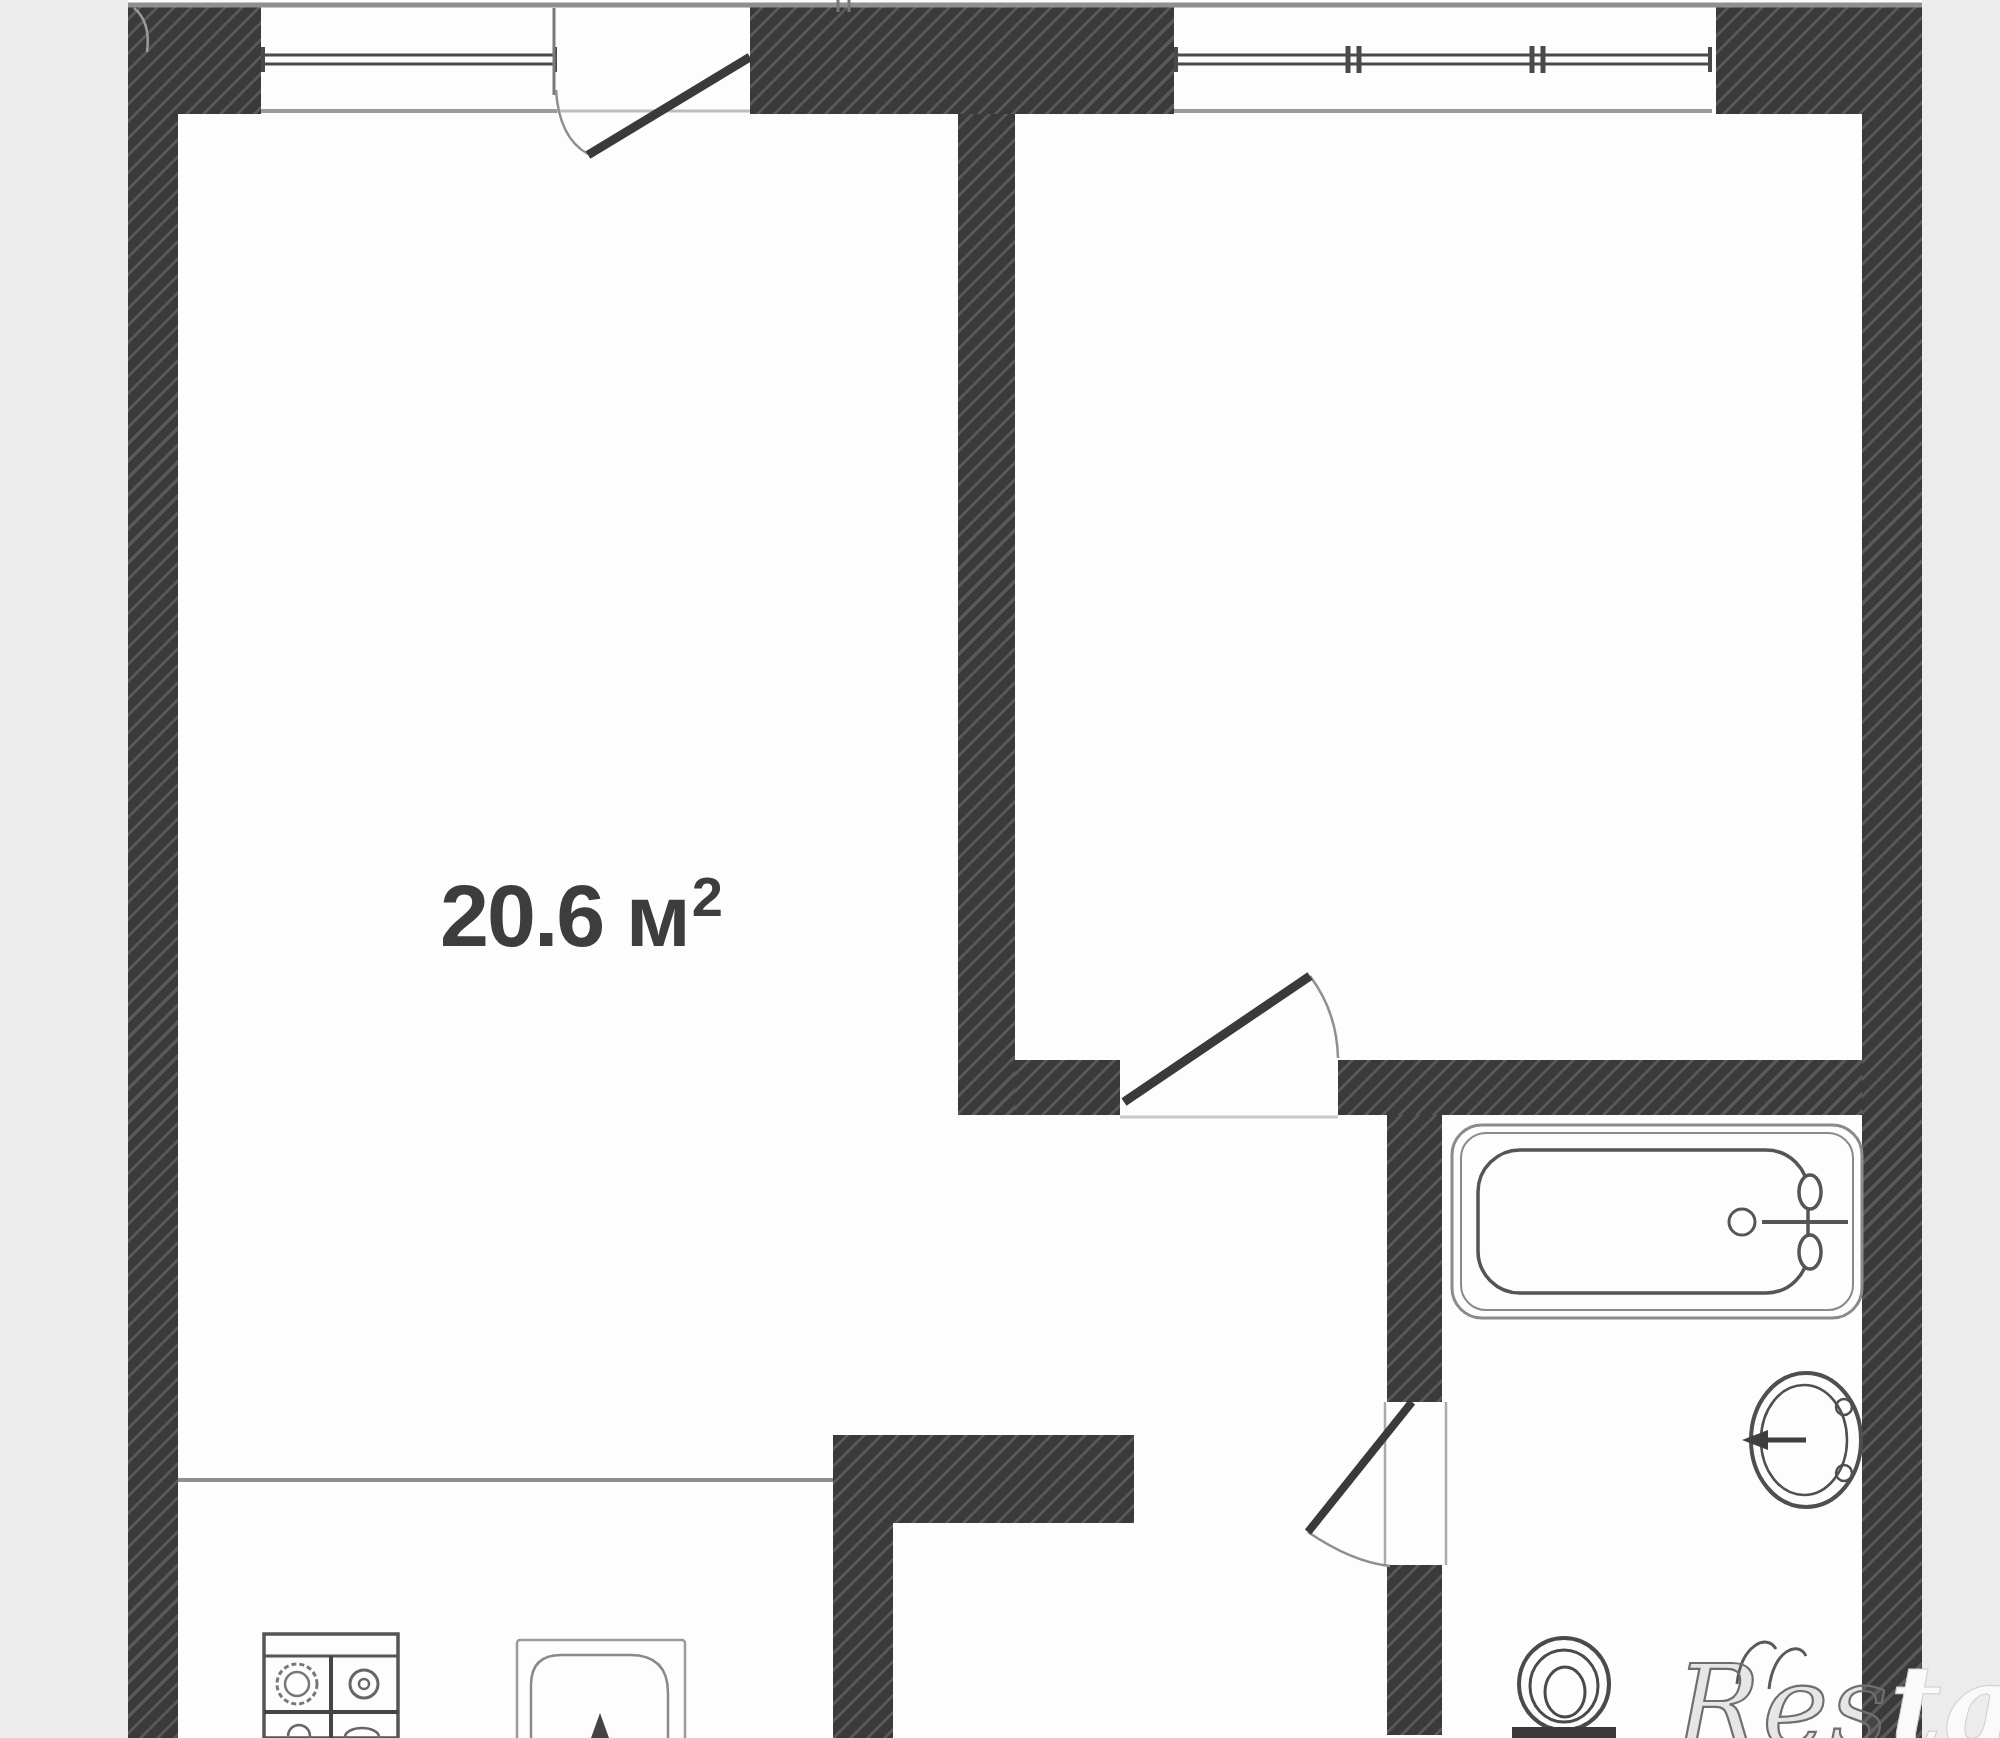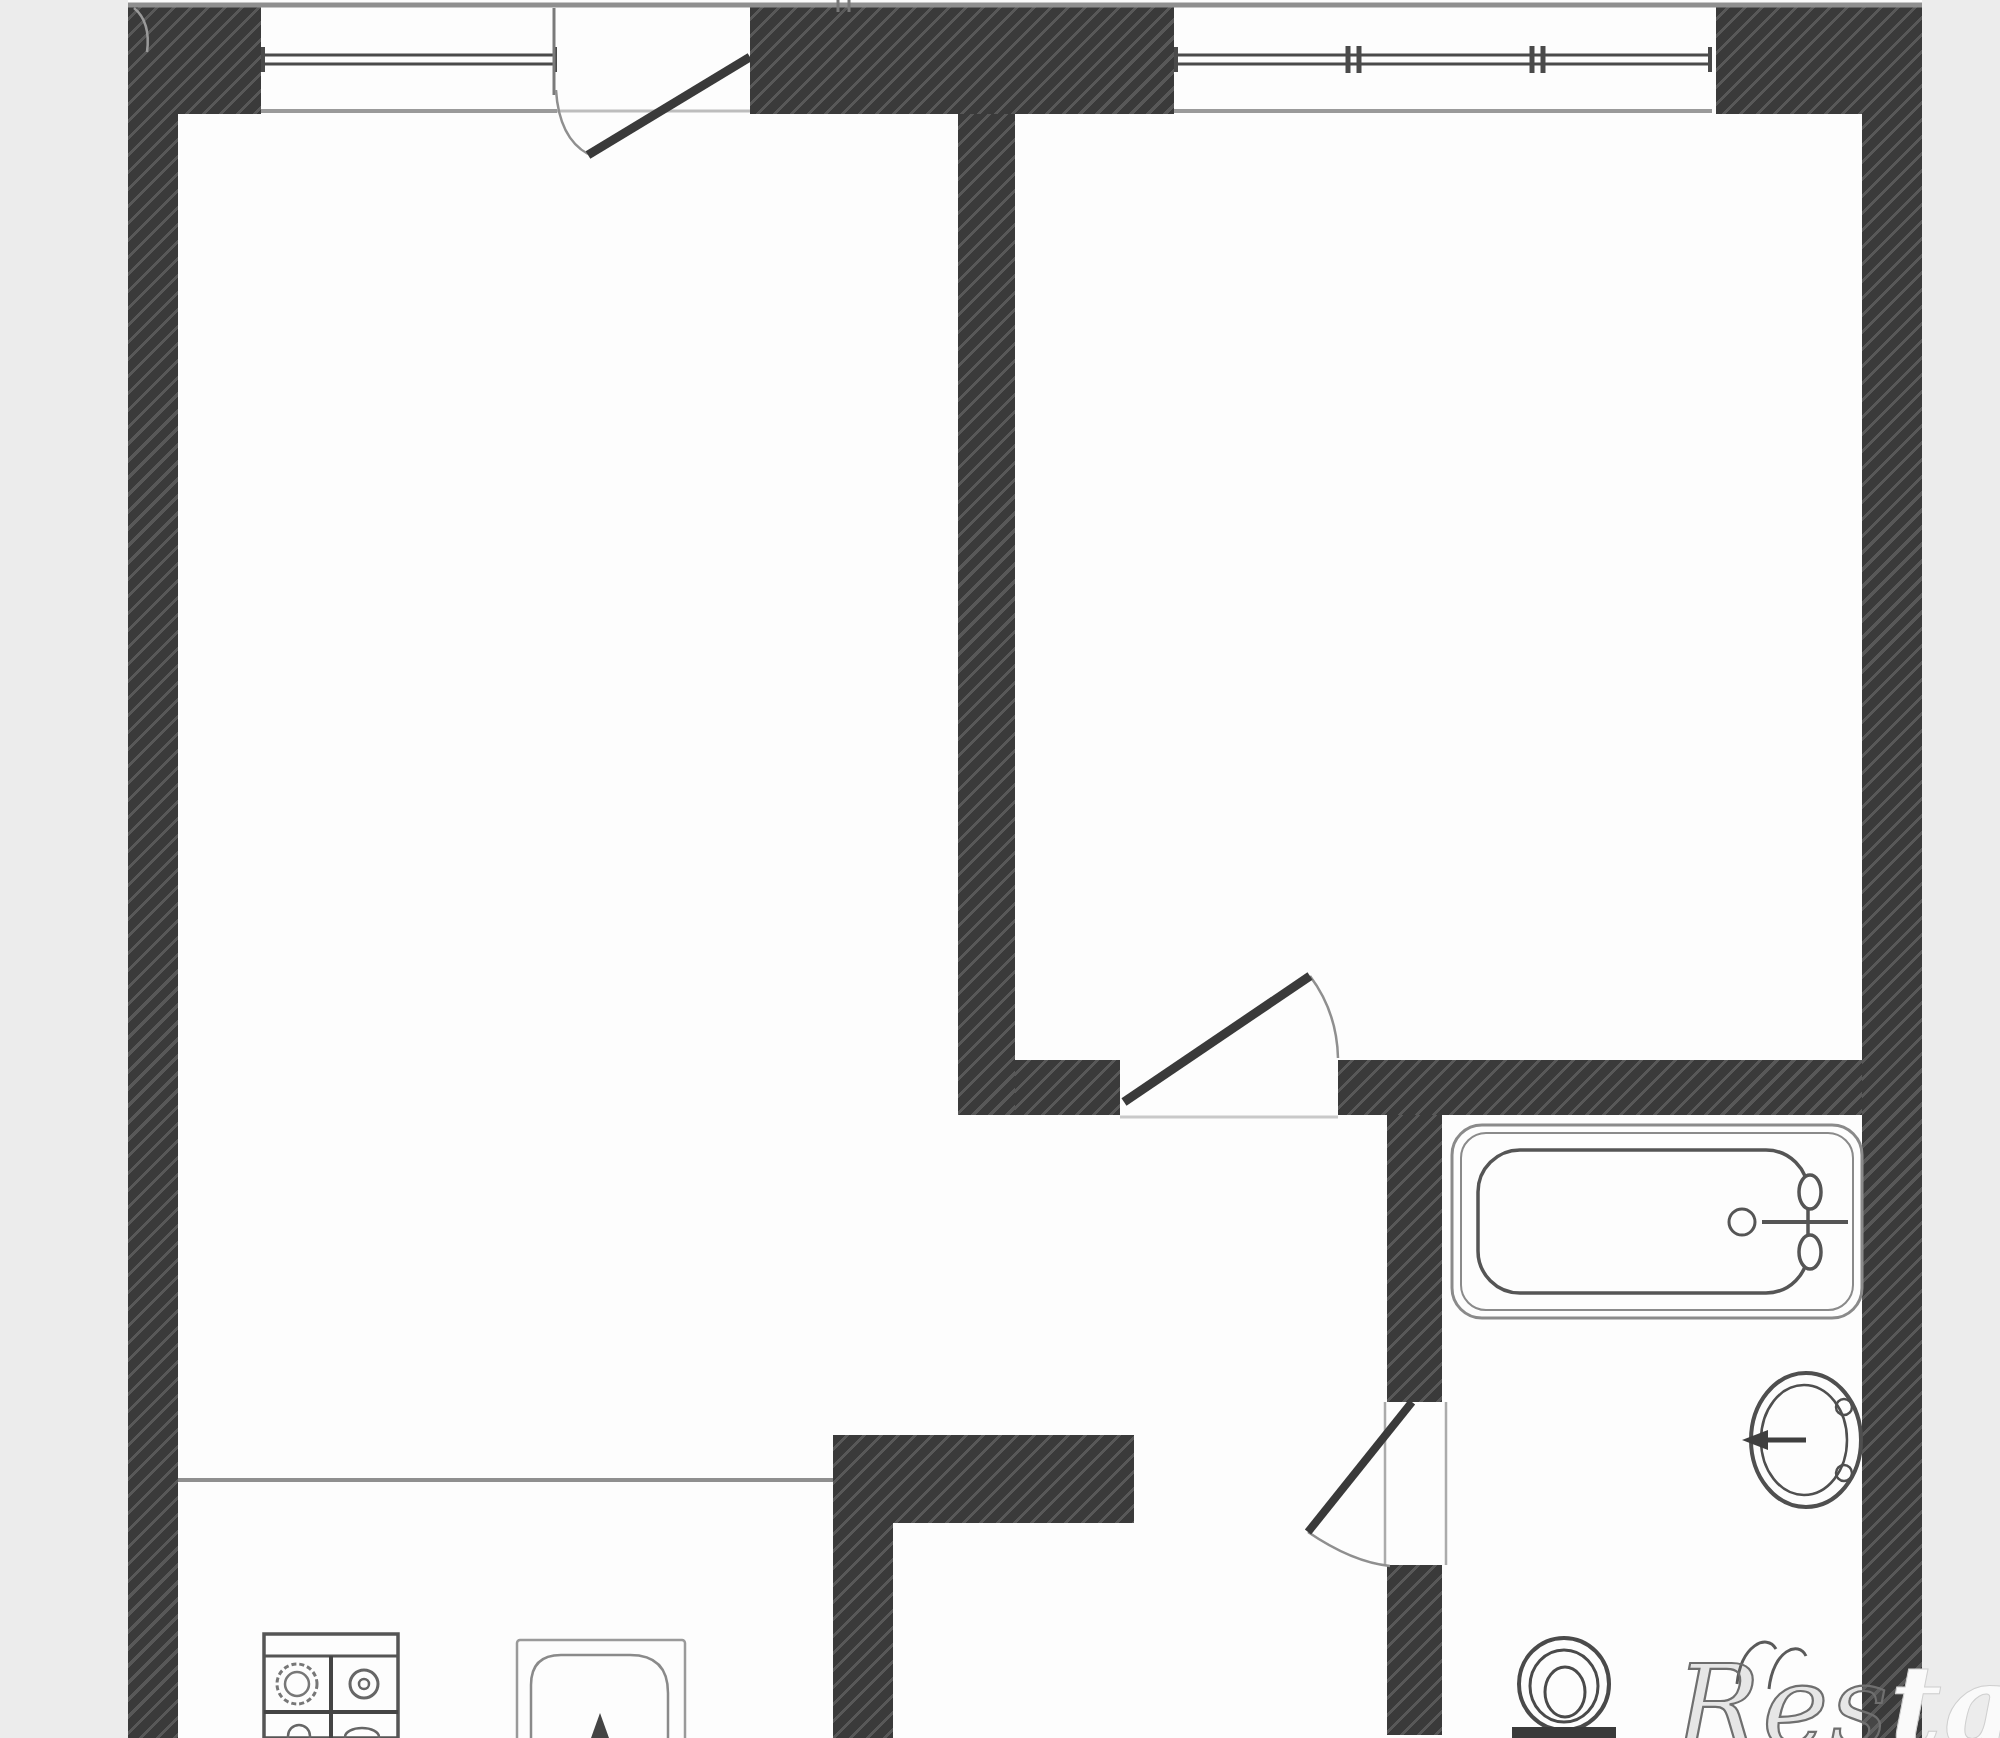--- a/index.html
+++ b/index.html
@@ -158,18 +158,21 @@
       <path d="M531,1745 L531,1685 Q531,1655 561,1655 L630,1655 Q668,1655 668,1693 L668,1745" stroke="#8a8a8a" stroke-width="2.5"></path>
       <polygon points="591,1738 609,1738 600,1713" fill="#444"></polygon>
     </g>
 
     <g fill="none">
       <path d="M1737,1684 C1741,1645 1767,1633 1776,1649" stroke="#5a5a5a" stroke-width="3"></path>
       <path d="M1769,1689 C1773,1650 1799,1640 1806,1656" stroke="#5a5a5a" stroke-width="3"></path>
     </g>
   </svg>
 
+  <div class="room-label">
+    <span>20.6 м</span><span class="sup">2</span>
+  </div>
 
   <div class="watermark">
     <span class="wm-outline">Res</span><span class="wm-solid">tate</span>
   </div>
 
 </div>
 
 </body></html>

